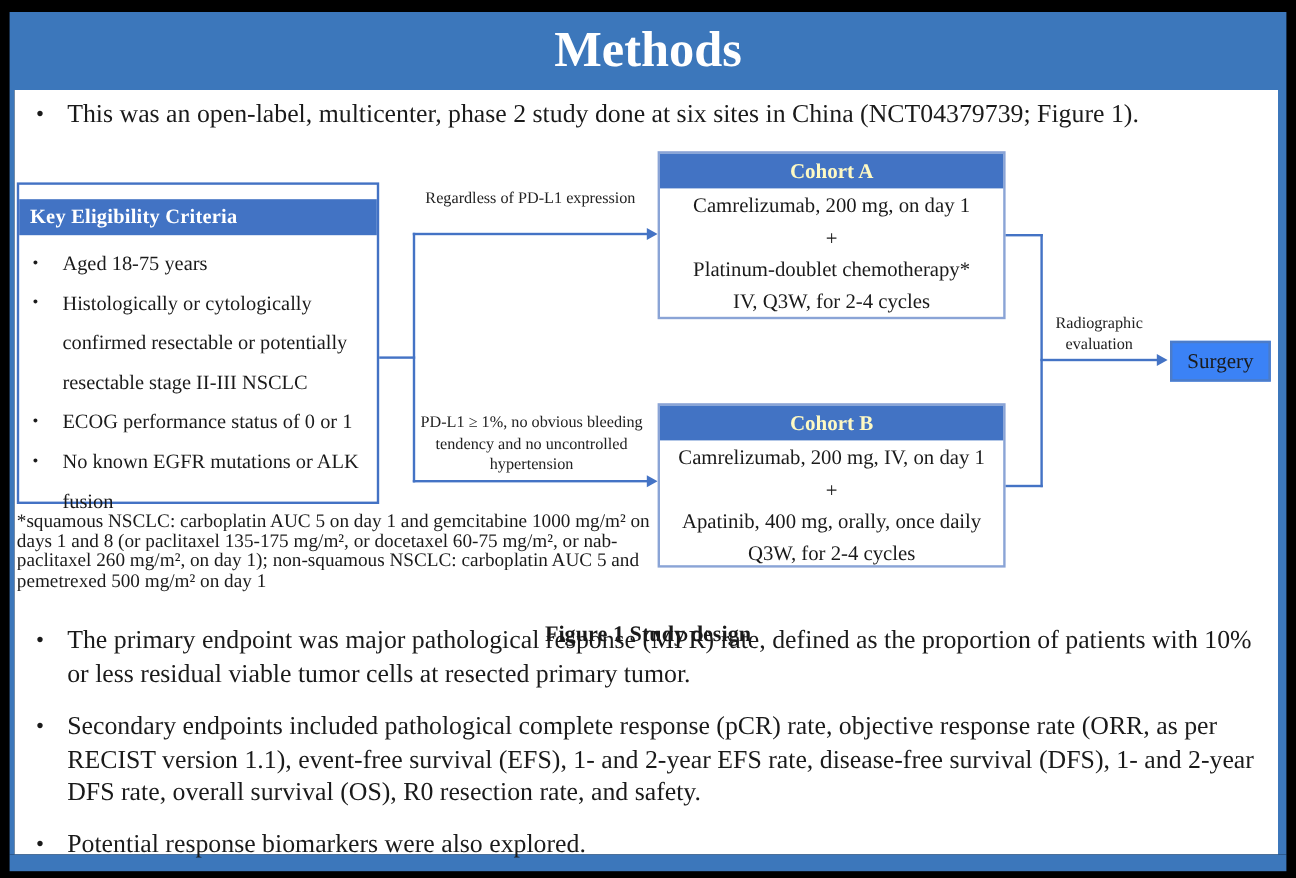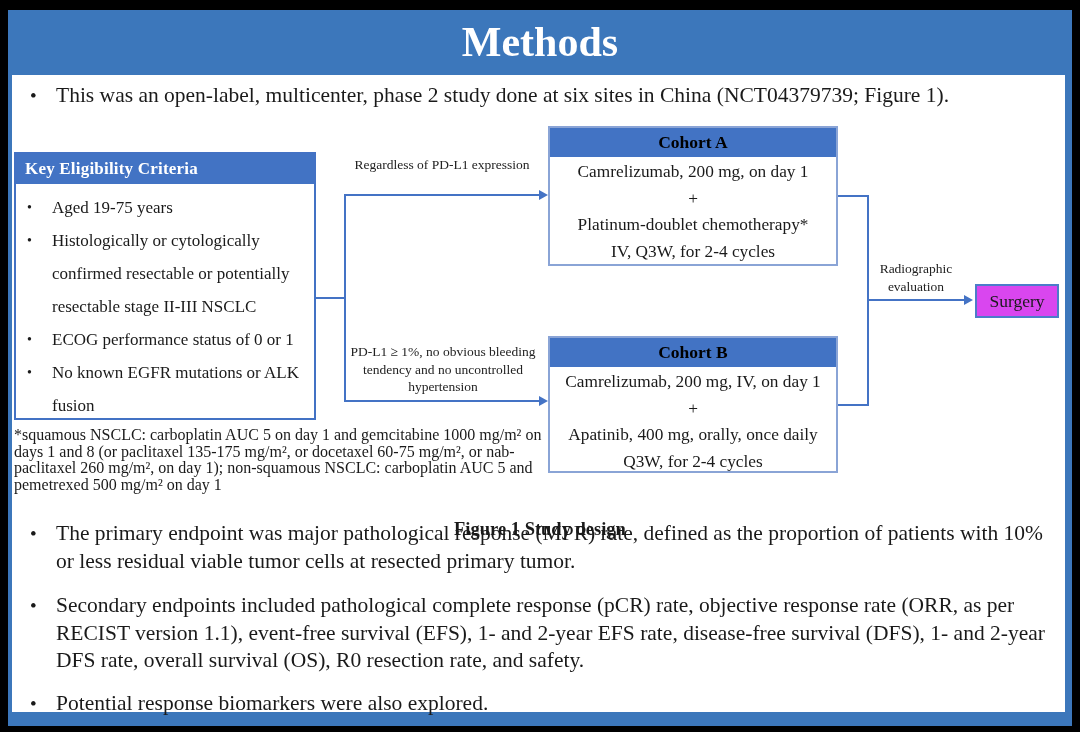--- a/index.html
+++ b/index.html
@@ -13,34 +13,34 @@
   .title-text{width:100%;text-align:center;color:#fff;font-weight:bold;font-size:42px;line-height:64px;}
   .content-bg{left:12px;top:75px;width:1053px;height:637px;background:#ffffff;}
   .frame-left{left:8px;top:75px;width:4px;height:637px;background:#3c77bb;}
   .frame-right{left:1065px;top:75px;width:7px;height:637px;background:#3c77bb;}
   .frame-bottom{left:8px;top:712px;width:1064px;height:14px;background:#3c77bb;}
   
   .bullet-row{display:flex;font-size:21.5px;line-height:27.5px;}
   .bullet-row .marker{width:26px;flex:none;font-size:19px;}
   
   .elig-box{left:14px;top:152px;width:302px;height:268px;border:2px solid #4372c4;box-sizing:border-box;background:#fff;}
-  .elig-header{height:30px;background:#4273c4;color:#fff;font-weight:bold;font-size:17px;line-height:30px;padding-left:9px;letter-spacing:.2px;}
+  .elig-header{height:30px;background:#4273c4;color:#fff;font-weight:bold;font-size:17px;line-height:30px;padding-left:9px;letter-spacing:.2px;margin-top:12px;}
   .elig-body{padding:7px 8px 0 8px;}
   .elig-item{display:flex;font-size:17px;line-height:33px;}
   .elig-item .marker{width:25px;flex:none;padding-left:3px;font-size:14px;}
   
   .footnote{left:14px;top:427px;width:540px;font-size:16px;line-height:16.5px;}
   
   .cohort{left:548px;width:290px;border:2px solid #8aa4d6;box-sizing:border-box;background:#fff;}
   .cohort-a{top:126px;height:140px;}
   .cohort-b{top:336px;height:137px;}
-  .cohort-header{background:#4273c4;color:#000000;text-align:center;font-weight:bold;font-size:17.5px;height:29px;line-height:29px;}
+  .cohort-header{background:#4273c4;color:#fef9c3;text-align:center;font-weight:bold;font-size:17.5px;height:29px;line-height:29px;}
   .cohort-body{text-align:center;font-size:17.3px;line-height:26.5px;padding-top:2px;}
   
-  .surgery-box{left:975px;top:284px;width:84px;height:34px;border:2px solid #4c7cc9;box-sizing:border-box;text-align:center;font-size:17.5px;line-height:30px;background:#d946ef;}
+  .surgery-box{left:975px;top:284px;width:84px;height:34px;border:2px solid #4c7cc9;box-sizing:border-box;text-align:center;font-size:17.5px;line-height:30px;background:#3b82f6;}
   
   .hline,.vline{background:#4473c5;}
   .hline{height:2px;}
   .vline{width:2px;}
   .arrow-head{width:0;height:0;border-left:9px solid #4473c5;border-top:5px solid transparent;border-bottom:5px solid transparent;}
   
   .flow-label{text-align:center;font-size:13.5px;line-height:17.5px;color:#222;}
   .caption{left:0;top:486px;width:1080px;text-align:center;font-weight:bold;font-size:18.5px;margin-top:33px;}
 </style>
 </head>
@@ -57,21 +57,21 @@
 <div class="abs bullet-row" style="left:30px;top:82px;width:1025px;">
   <span class="marker">•</span>
   <span>This was an open-label, multicenter, phase 2 study done at six sites in China (NCT04379739; Figure 1).</span>
 </div>
 
 <div class="abs elig-box">
   <div class="elig-header">Key  Eligibility Criteria</div>
   <div class="elig-body">
     <div class="elig-item">
       <span class="marker">•</span>
-      <span>Aged 19-75 years</span>
+      <span>Aged 18-75 years</span>
     </div>
     <div class="elig-item">
       <span class="marker">•</span>
       <span>Histologically or cytologically confirmed resectable or potentially resectable stage II-III NSCLC</span>
     </div>
     <div class="elig-item">
       <span class="marker">•</span>
       <span>ECOG performance status of 0 or 1</span>
     </div>
     <div class="elig-item">

